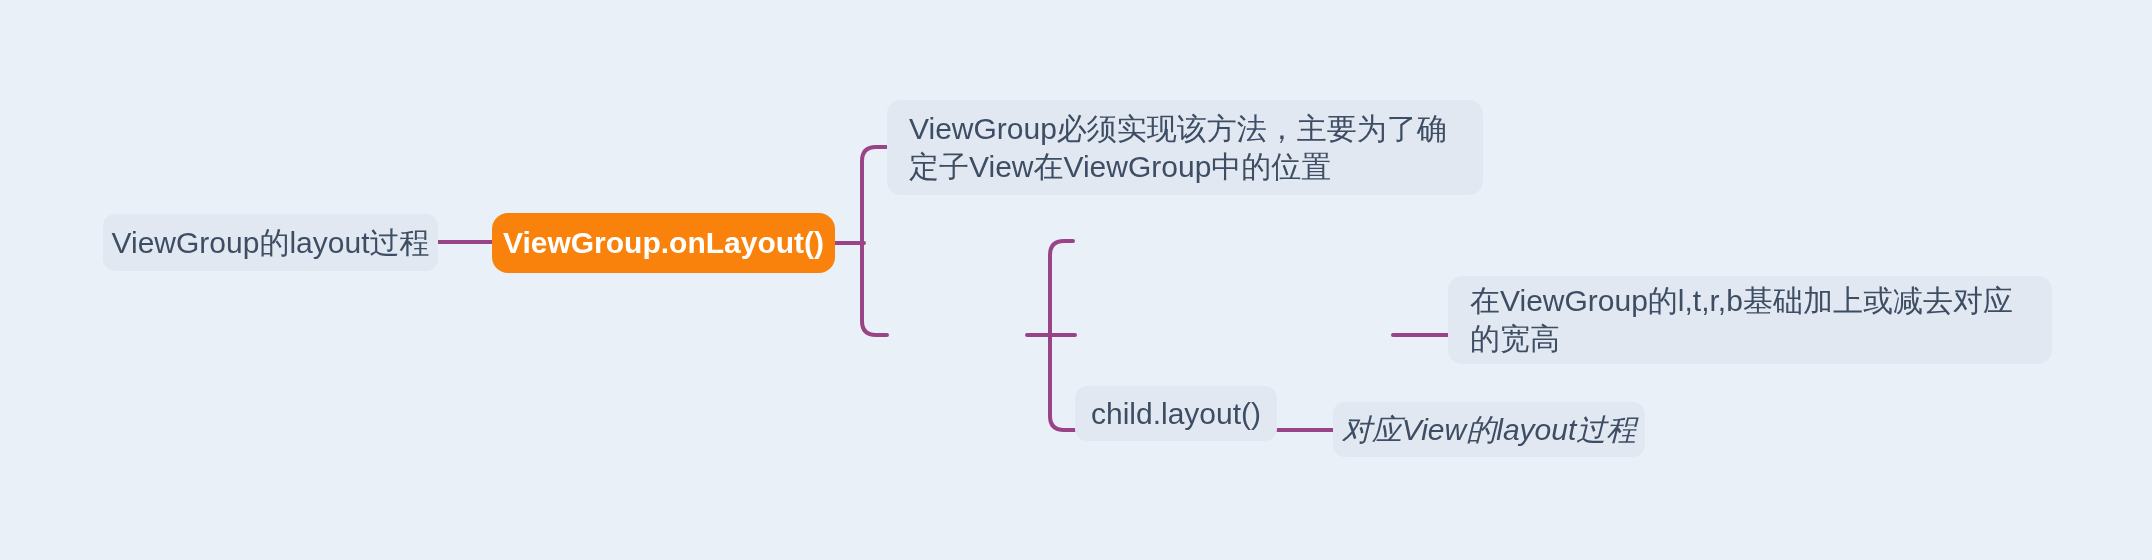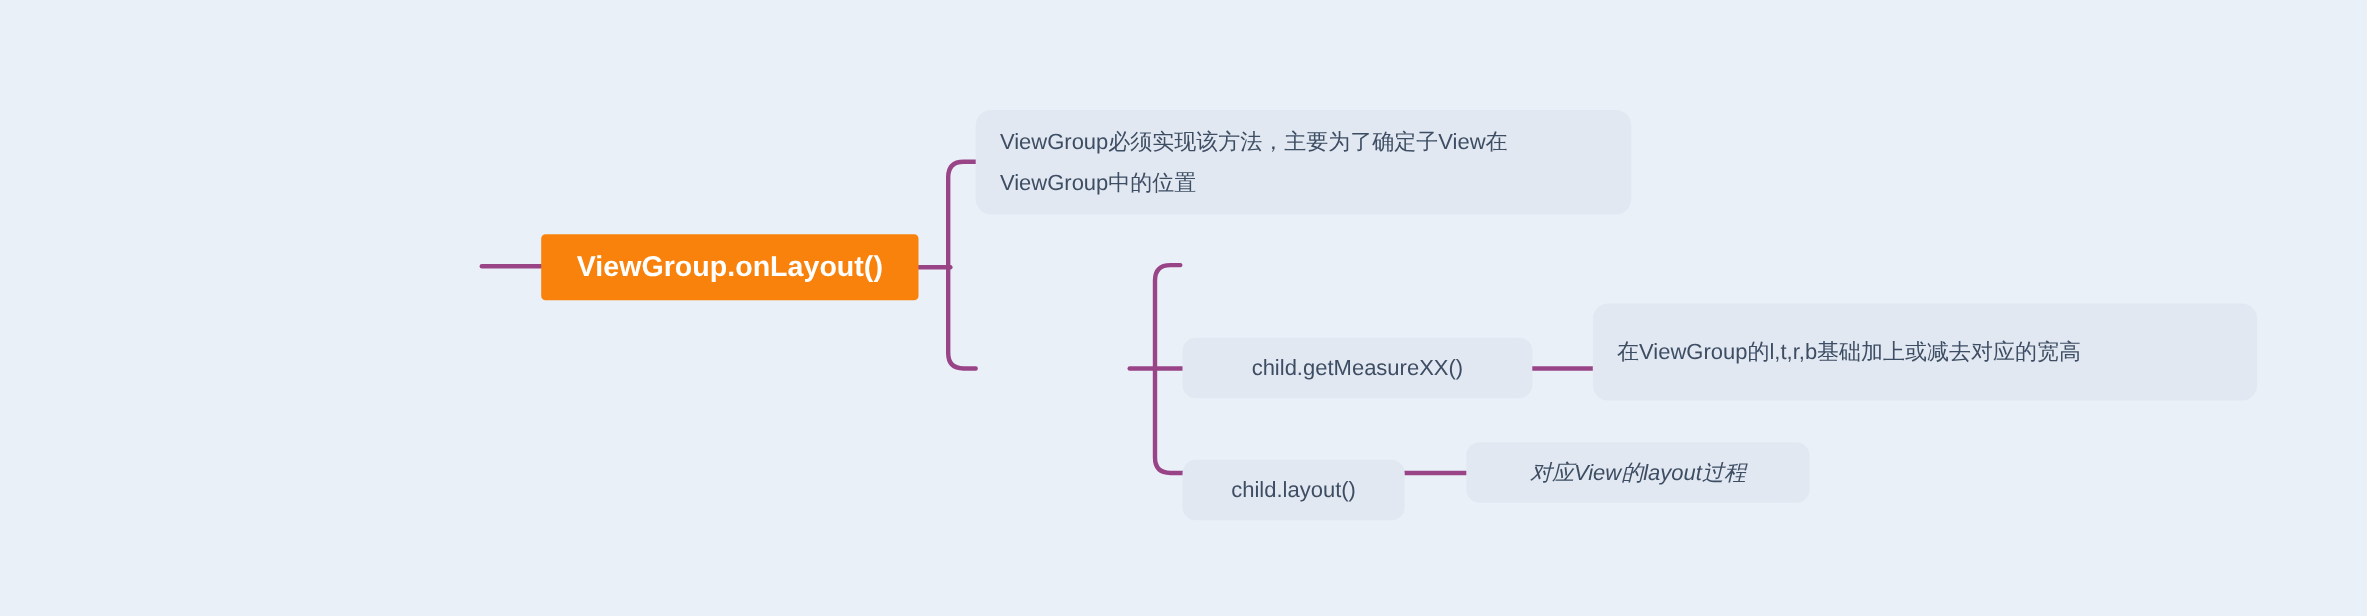--- a/index.html
+++ b/index.html
@@ -20,74 +20,74 @@
   }
   .edges{position:absolute;left:0;top:0;width:2152px;height:560px;}
   .edge{fill:none;stroke:var(--connector);stroke-width:4;stroke-linecap:round;}
   .node{
     position:absolute;
     display:flex;align-items:center;justify-content:center;
     box-sizing:border-box;
     background:var(--node-bg);
     color:var(--text);
     border-radius:12px;
-    font-size:20px;
+    font-size:30px;
     line-height:1.2;
     padding:0 16px;
     white-space:nowrap;
   }
   .node.multiline{
     justify-content:flex-start;
     text-align:left;
     white-space:normal;
     line-height:38px;
     padding:0 22px;
     border-radius:14px;
   }
   .node.root{
     background:var(--accent);
     color:var(--accent-text);
     font-weight:bold;
-    font-size:26px;
-    border-radius:4px;
+    font-size:30px;
+    border-radius:16px;
   }
   
   .n0{left:103px;top:214px;width:335px;height:57px;}
   .n1{left:492px;top:213px;width:343px;height:60px;}
   .n2{left:887px;top:100px;width:596px;height:95px;}
   .n3{left:887px;top:308px;width:140px;height:54px;}
   .n4{left:1073px;top:214px;width:234px;height:55px;}
   .n5{left:1075px;top:307px;width:318px;height:55px;}
-  .n6{left:1075px;top:418px;width:202px;height:55px;}
+  .n6{left:1075px;top:386px;width:202px;height:55px;}
   .n7{left:1448px;top:276px;width:604px;height:88px;}
   .n8{left:1333px;top:402px;width:312px;height:55px;font-style:italic;}
 </style>
 </head>
 <body>
 
 <div class="canvas">
 
   <svg class="edges" width="2152" height="560" viewBox="0 0 2152 560" aria-hidden="true">
     <path class="edge" d="M438 242 H492"></path>
     <path class="edge" d="M835 243 H864"></path>
     <path class="edge" d="M887 147 H876 Q862 147 862 161 V321 Q862 335 876 335 H887"></path>
     <path class="edge" d="M1027 335 H1075"></path>
     <path class="edge" d="M1073 241 H1064 Q1050 241 1050 255 V416 Q1050 430 1064 430 H1075"></path>
     <path class="edge" d="M1393 335 H1448"></path>
     <path class="edge" d="M1277 430 H1333"></path>
   </svg>
 
+  <div class="node n0">ViewGroup的layout过程</div>
 
   <div class="node root n1">ViewGroup.onLayout()</div>
 
   <div class="node multiline n2">ViewGroup必须实现该方法，主要为了确定子View在ViewGroup中的位置</div>
 
 
 
-  <div class="node n5">child.getMeasureXX()</div>
 
   <div class="node n6">child.layout()</div>
 
   <div class="node multiline n7">在ViewGroup的l,t,r,b基础加上或减去对应的宽高</div>
 
   <div class="node n8">对应View的layout过程</div>
 
 </div>
 
 </body></html>

